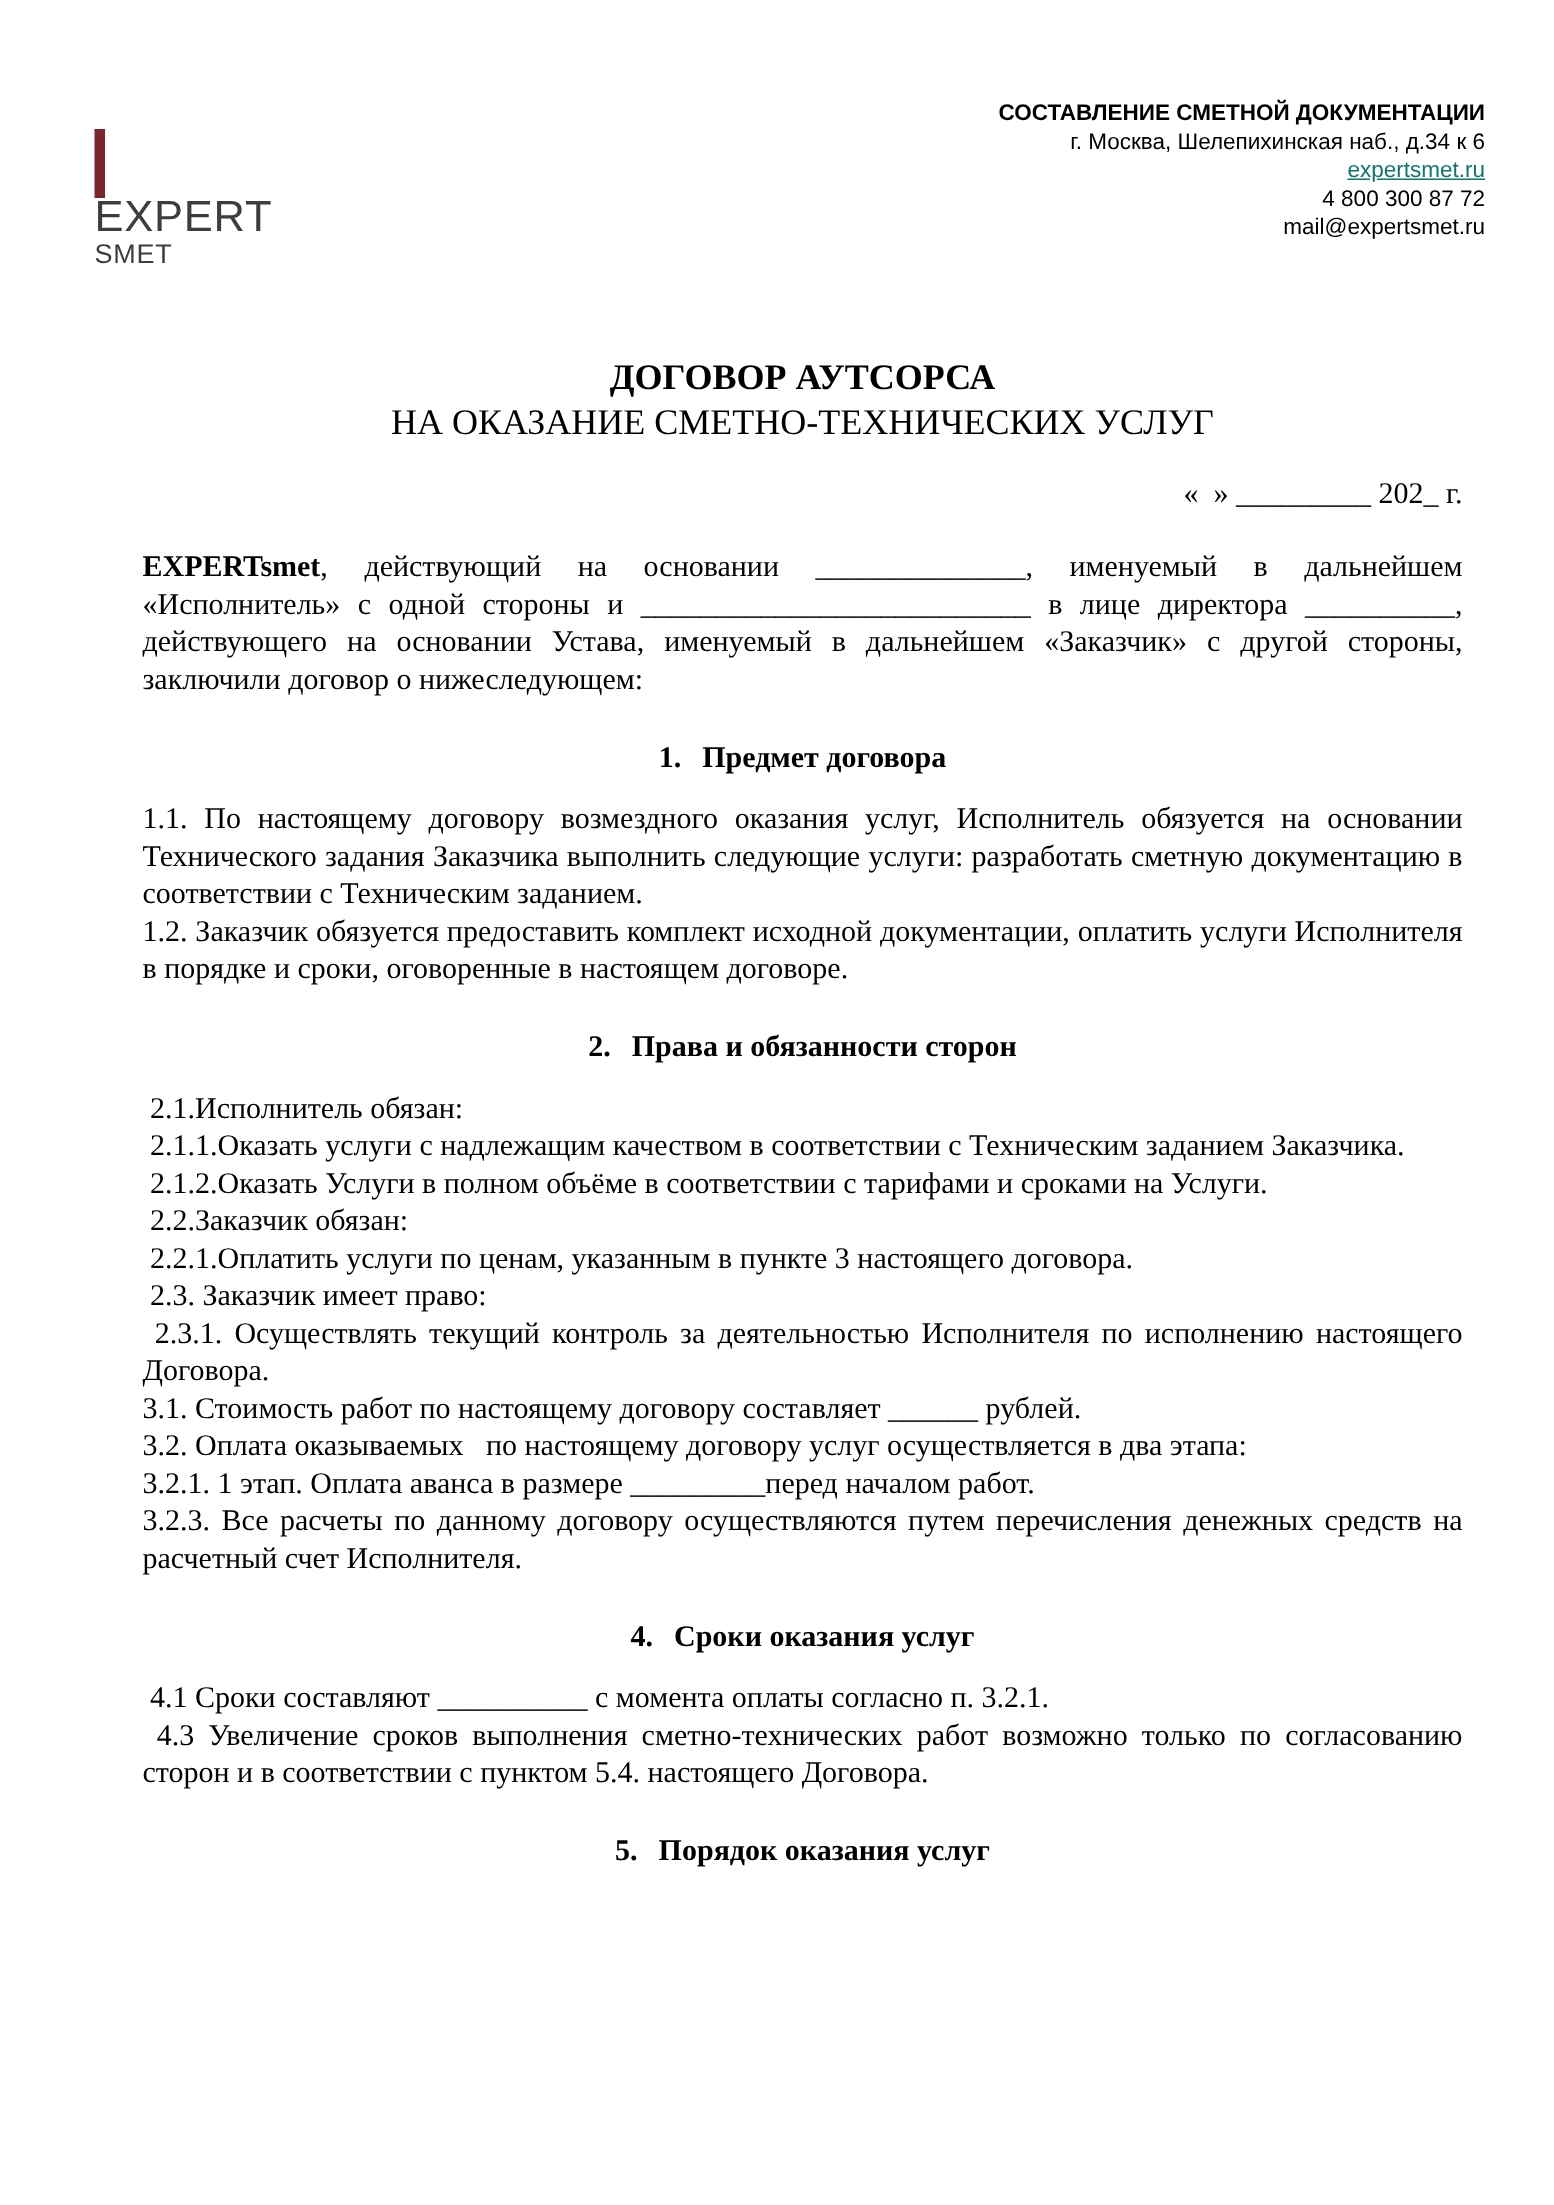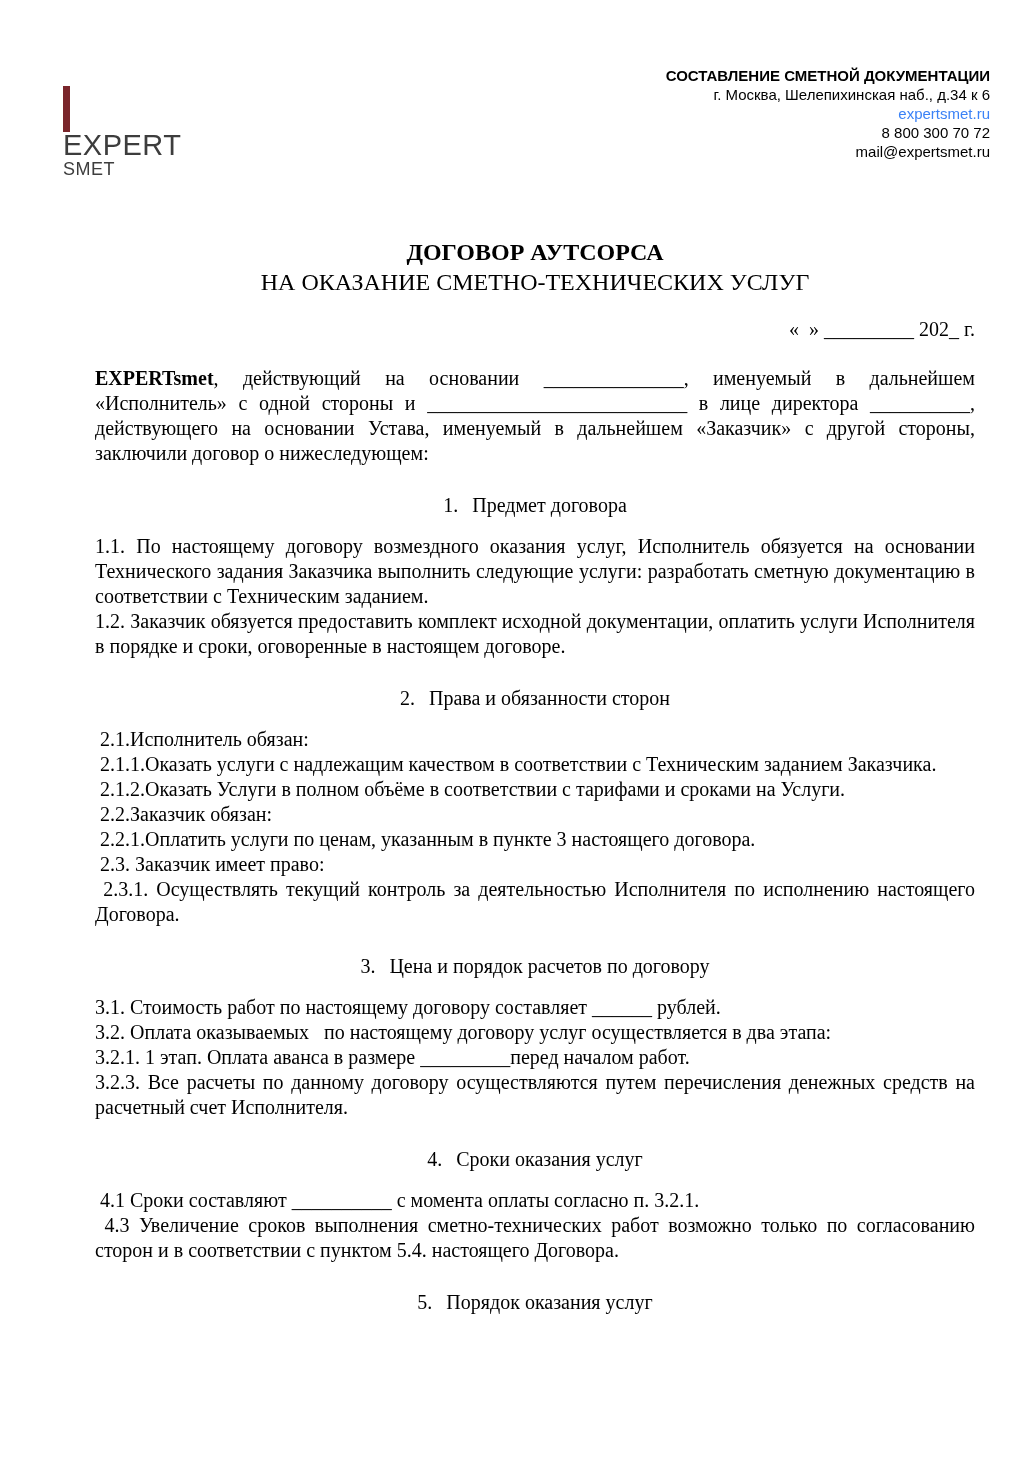--- a/index.html
+++ b/index.html
@@ -27,21 +27,21 @@
   .logo-text { font-family: "Liberation Sans", sans-serif; color: #3d3d3d; }
   .logo-expert { font-size: 29px; line-height: 27px; letter-spacing: 0.5px; font-weight: 500; }
   .logo-smet   { font-size: 18px; line-height: 20px; letter-spacing: 0.5px; font-weight: 500; }
   .contact {
     font-family: "Liberation Sans", sans-serif;
     font-size: 15px; line-height: 19px;
     text-align: right;
     color: #000;
   }
   .contact-title { font-weight: bold; }
-  .link { color: #3b82f6; cursor: pointer; }
+  .link { color: #0f766e; text-decoration: underline; cursor: pointer; }
   
   .doc {
     margin: 12px 61px 0 95px;
     font-size: 20px;
     line-height: 25px;
   }
   .doc-title { text-align: center; margin-top: 58px; font-size: 24px; line-height: 30px; }
   .doc-title .t1 { font-weight: bold; }
   .date-line {
     text-align: right;
@@ -49,21 +49,21 @@
     white-space: pre-wrap;
   }
   .intro {
     margin-top: 24px;
     text-align: justify;
     white-space: pre-wrap;
   }
   .intro .company { font-weight: bold; }
   .sec-heading {
     text-align: center;
-    font-weight: normal;
+    font-weight: bold;
     margin: 27px 0 16px 0;
   }
   .sec-heading .ht { margin-left: 14px; }
   .doc p {
     margin: 0;
     text-align: justify;
     white-space: pre-wrap;
   }
 </style>
 </head>
@@ -74,21 +74,21 @@
     <div class="logo-bar"></div>
     <div class="logo-text">
       <div class="logo-expert">EXPERT</div>
       <div class="logo-smet">SMET</div>
     </div>
   </div>
   <div class="contact">
     <div class="contact-title">СОСТАВЛЕНИЕ СМЕТНОЙ ДОКУМЕНТАЦИИ</div>
     <div>г. Москва, Шелепихинская наб., д.34 к 6</div>
     <div><a class="link">expertsmet.ru</a></div>
-    <div>8 800 300 70 72</div>
+    <div>4 800 300 87 72</div>
     <div>mail@expertsmet.ru</div>
   </div>
 </div>
 
 <div class="doc">
   <div class="doc-title">
     <div class="t1">ДОГОВОР АУТСОРСА</div>
     <div class="t2">НА ОКАЗАНИЕ СМЕТНО-ТЕХНИЧЕСКИХ УСЛУГ</div>
   </div>
 
@@ -102,21 +102,20 @@
 
   <div class="sec-heading"><span>2.</span><span class="ht">Права и обязанности сторон</span></div>
   <p> 2.1.Исполнитель обязан:</p>
   <p> 2.1.1.Оказать услуги с надлежащим качеством в соответствии с Техническим заданием Заказчика.</p>
   <p> 2.1.2.Оказать Услуги в полном объёме в соответствии с тарифами и сроками на Услуги.</p>
   <p> 2.2.Заказчик обязан:</p>
   <p> 2.2.1.Оплатить услуги по ценам, указанным в пункте 3 настоящего договора.</p>
   <p> 2.3. Заказчик имеет право:</p>
   <p> 2.3.1. Осуществлять текущий контроль за деятельностью Исполнителя по исполнению настоящего Договора.</p>
 
-  <div class="sec-heading"><span>3.</span><span class="ht">Цена и порядок расчетов по договору</span></div>
   <p>3.1. Стоимость работ по настоящему договору составляет ______ рублей.</p>
   <p>3.2. Оплата оказываемых   по настоящему договору услуг осуществляется в два этапа:</p>
   <p>3.2.1. 1 этап. Оплата аванса в размере _________перед началом работ.</p>
   <p>3.2.3. Все расчеты по данному договору осуществляются путем перечисления денежных средств на расчетный счет Исполнителя.</p>
 
   <div class="sec-heading"><span>4.</span><span class="ht">Сроки оказания услуг</span></div>
   <p> 4.1 Сроки составляют __________ с момента оплаты согласно п. 3.2.1.</p>
   <p> 4.3 Увеличение сроков выполнения сметно-технических работ возможно только по согласованию сторон и в соответствии с пунктом 5.4. настоящего Договора.</p>
 
   <div class="sec-heading"><span>5.</span><span class="ht">Порядок оказания услуг</span></div>

